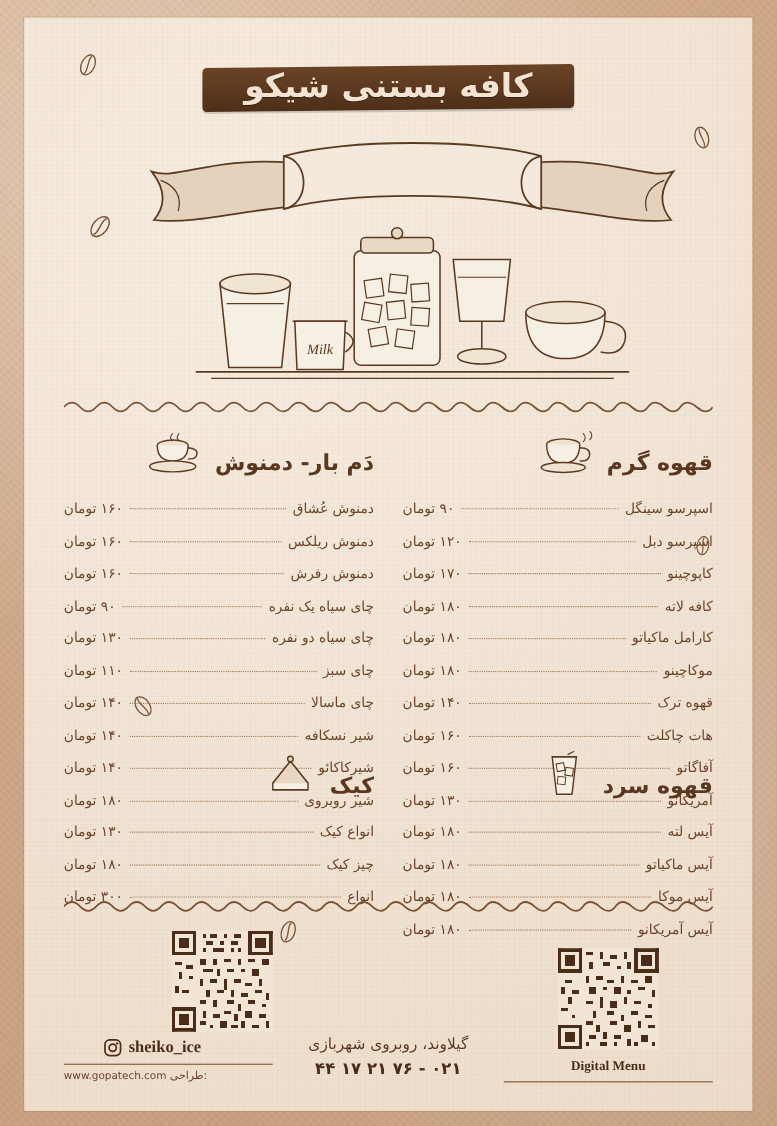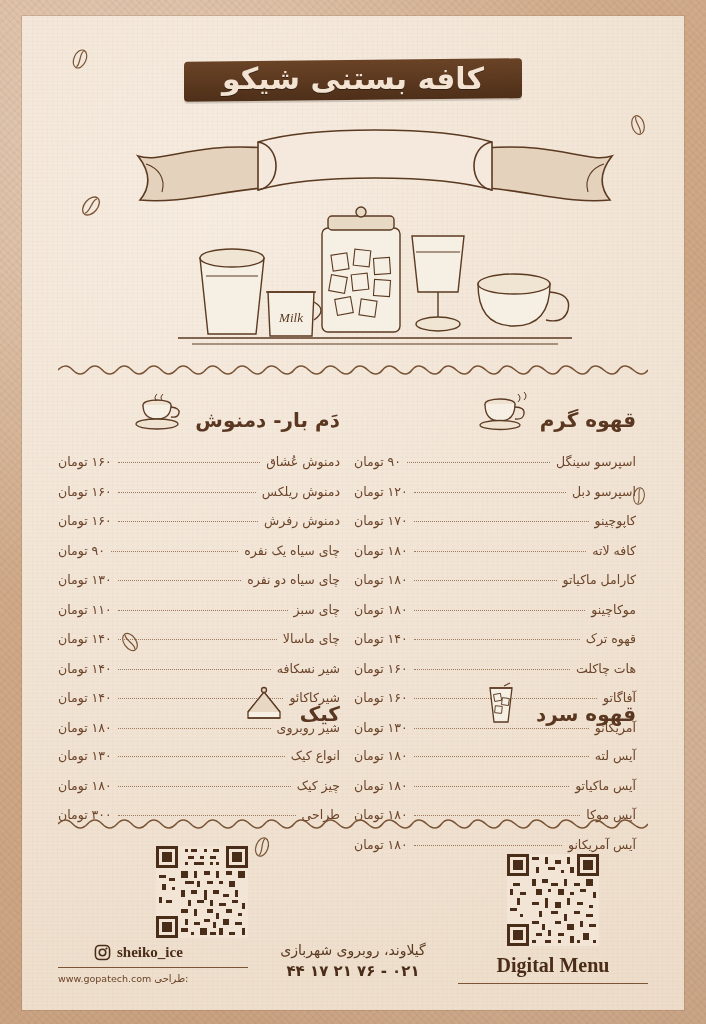--- a/index.html
+++ b/index.html
@@ -68,21 +68,21 @@
   }
   
   .ribbon-art{position:absolute;top:96px;left:110px;width:486px;height:104px;}
   
   .illus{position:absolute;top:190px;left:150px;width:406px;height:150px;}
   
   .wave{position:absolute;left:36px;width:590px;height:16px;}
   
   .cols{position:absolute;top:368px;left:36px;width:590px;}
   .col{width:282px;}
-  .col.right{position:absolute;right:12px;top:0;}
+  .col.right{position:absolute;right:0;top:0;}
   .col.left{position:absolute;left:0;top:0;}
   .sec-head{
     display:flex;align-items:flex-end;justify-content:flex-start;
     gap:10px;margin-bottom:10px;height:48px;
   }
   .sec-title{
     font-size:20px;font-weight:bold;color:#5a3720;white-space:nowrap;
   }
   .sec-icon{width:52px;height:44px;flex:0 0 auto;}
   .row{
@@ -114,21 +114,21 @@
     font-size:15px;font-weight:bold;color:#4a2d19;direction:ltr;padding-left:36px;
   }
   .ftr-left{position:absolute;left:0;bottom:0;width:190px;}
   .ftr-right{position:absolute;right:0;bottom:0;width:190px;text-align:center;}
   .ftr-mid{position:absolute;left:200px;right:200px;bottom:4px;text-align:center;}
   .addr{font-size:14px;color:#5b3a22;margin-bottom:4px;}
   .phone{font-size:15px;font-weight:bold;color:#4a2d19;letter-spacing:1px;}
   .site{font-size:9.5px;color:#6b442a;direction:ltr;text-align:left;margin-top:5px;}
   .digital{
     font-family:"Liberation Serif","DejaVu Serif",serif;
-    font-size:20px;font-weight:bold;color:#4a2d19;margin-top:8px;
+    font-size:12px;font-weight:bold;color:#4a2d19;margin-top:8px;
   }
   .hr-thin{height:1.5px;background:#7a5436;margin-top:6px;}
   .bean{position:absolute;}
 </style>
 </head>
 <body>
 
 <div class="page">
   <div class="grain"></div>
   <div class="sheet">
@@ -429,21 +429,21 @@
               <span class="name">انواع کیک</span>
               <span class="dots"></span>
               <span class="price">۱۳۰ تومان</span>
             </div>
           <div class="row">
               <span class="name">چیز کیک</span>
               <span class="dots"></span>
               <span class="price">۱۸۰ تومان</span>
             </div>
           <div class="row">
-              <span class="name">طراحی</span>
+              <span class="name">انواع</span>
               <span class="dots"></span>
               <span class="price">۳۰۰ تومان</span>
             </div>
         </div>
       </div>
     </div>
 
     <svg class="wave" style="top:800px;" viewBox="0 0 590 16" preserveAspectRatio="none">
       <path d="M0 8 Q7.4 0 14.8 8 T29.5 8 T44.3 8 T59 8 T73.8 8 T88.5 8 T103.3 8 T118 8 T132.8 8 T147.5 8 T162.3 8 T177 8 T191.8 8 T206.5 8 T221.3 8 T236 8 T250.8 8 T265.5 8 T280.3 8 T295 8 T309.8 8 T324.5 8 T339.3 8 T354 8 T368.8 8 T383.5 8 T398.3 8 T413 8 T427.8 8 T442.5 8 T457.3 8 T472 8 T486.8 8 T501.5 8 T516.3 8 T531 8 T545.8 8 T560.5 8 T575.3 8 T590 8" fill="none" stroke="#7a5436" stroke-width="1.6"></path>
     </svg>

